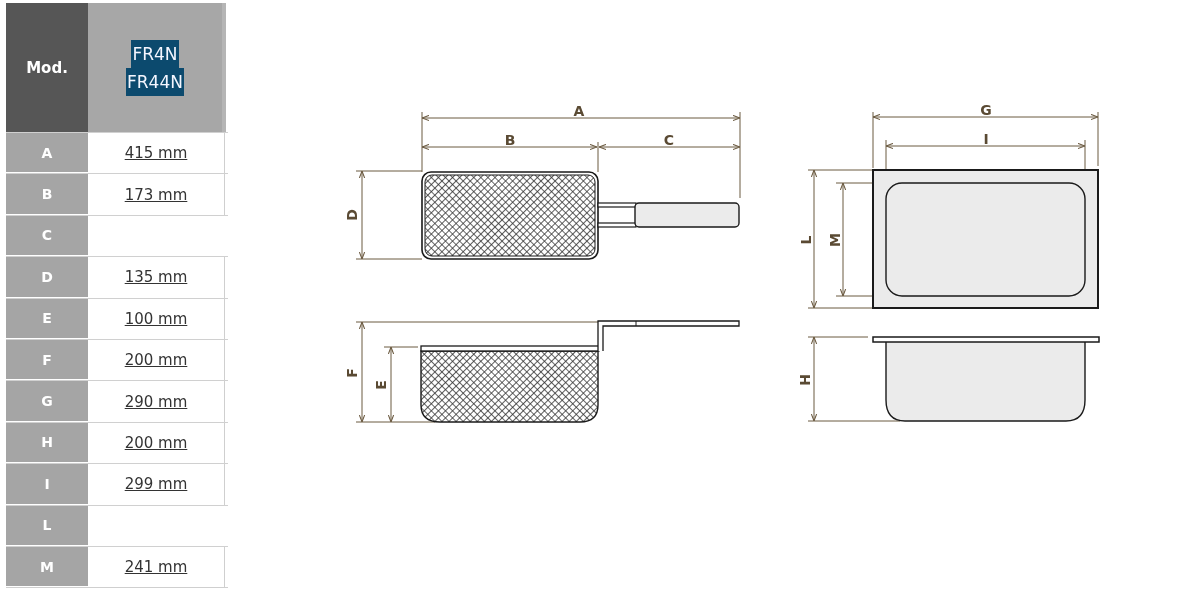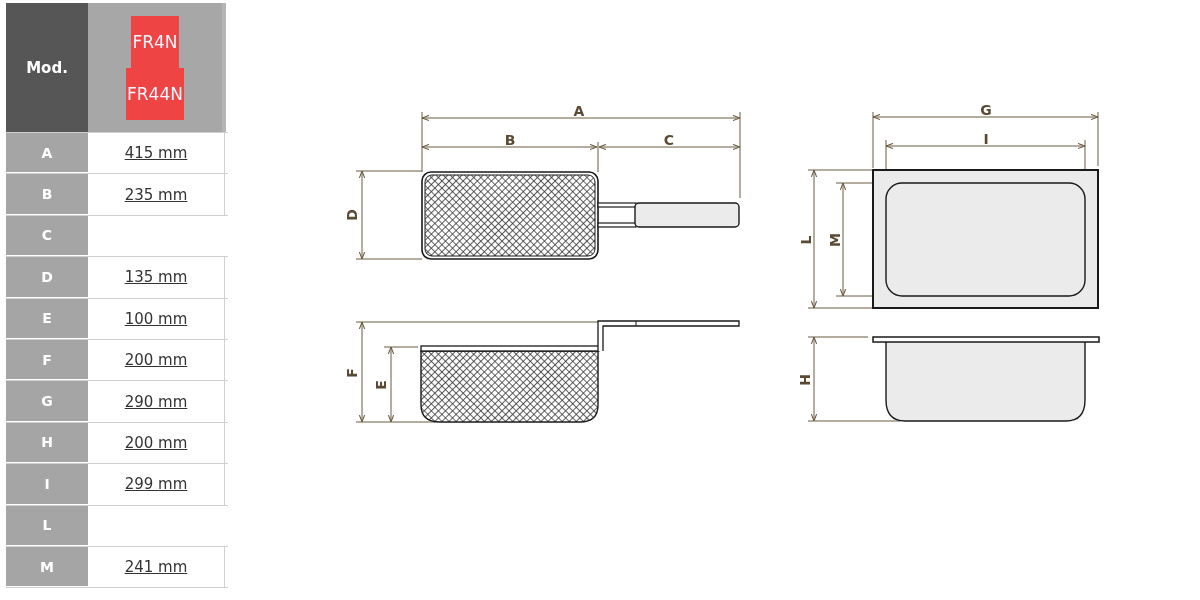--- a/index.html
+++ b/index.html
@@ -1,21 +1,21 @@
 <!DOCTYPE html>
 <html><head>
 <meta charset="utf-8">
 <style>
   html,body{margin:0;padding:0;background:#fff;}
   body{width:1200px;height:600px;position:relative;overflow:hidden;font-family:"DejaVu Sans","Liberation Sans",sans-serif;}
   .tbl{position:absolute;left:6px;top:3px;width:222px;}
   .hdr{display:flex;height:129px;}
   .hdr .lab{width:82px;background:#565656;color:#fff;font-weight:bold;font-size:15px;display:flex;align-items:center;justify-content:center;}
   .hdr .val{width:134px;background:#a7a7a7;color:#f4f6ff;font-size:17px;display:flex;flex-direction:column;align-items:center;justify-content:center;line-height:20px;border-right:4px solid #b5b5b5;}
-  .hdr .val span{background:#ef4444;padding:16px 1px;}
+  .hdr .val span{background:#0c4a6e;padding:4px 1px;}
   .row{display:flex;height:40.4px;border-top:1px solid #d0d0d0;}
   .row .k{width:82px;background:#a5a5a5;color:#fff;font-weight:bold;font-size:14px;display:flex;align-items:center;justify-content:center;border-bottom:1px solid #fff;}
   .row .v{width:136px;color:#333;font-size:15px;display:flex;align-items:center;justify-content:center;border-right:1px solid #cfcfcf;text-decoration:underline;}
   .row:last-child{border-bottom:1px solid #cfcfcf;}
   svg{position:absolute;left:0;top:0;}
   .dim{fill:#5a4a33;font-family:"DejaVu Sans","Liberation Sans",sans-serif;font-weight:bold;font-size:14px;}
 </style>
 </head>
 <body>
 
@@ -26,21 +26,21 @@
       <span>FR4N</span>
       <span>FR44N</span>
     </div>
   </div>
   <div class="row">
       <div class="k">A</div>
       <div class="v">415 mm</div>
     </div>
   <div class="row">
       <div class="k">B</div>
-      <div class="v">235 mm</div>
+      <div class="v">173 mm</div>
     </div>
   <div class="row">
       <div class="k">C</div>
     </div>
   <div class="row">
       <div class="k">D</div>
       <div class="v">135 mm</div>
     </div>
   <div class="row">
       <div class="k">E</div>

